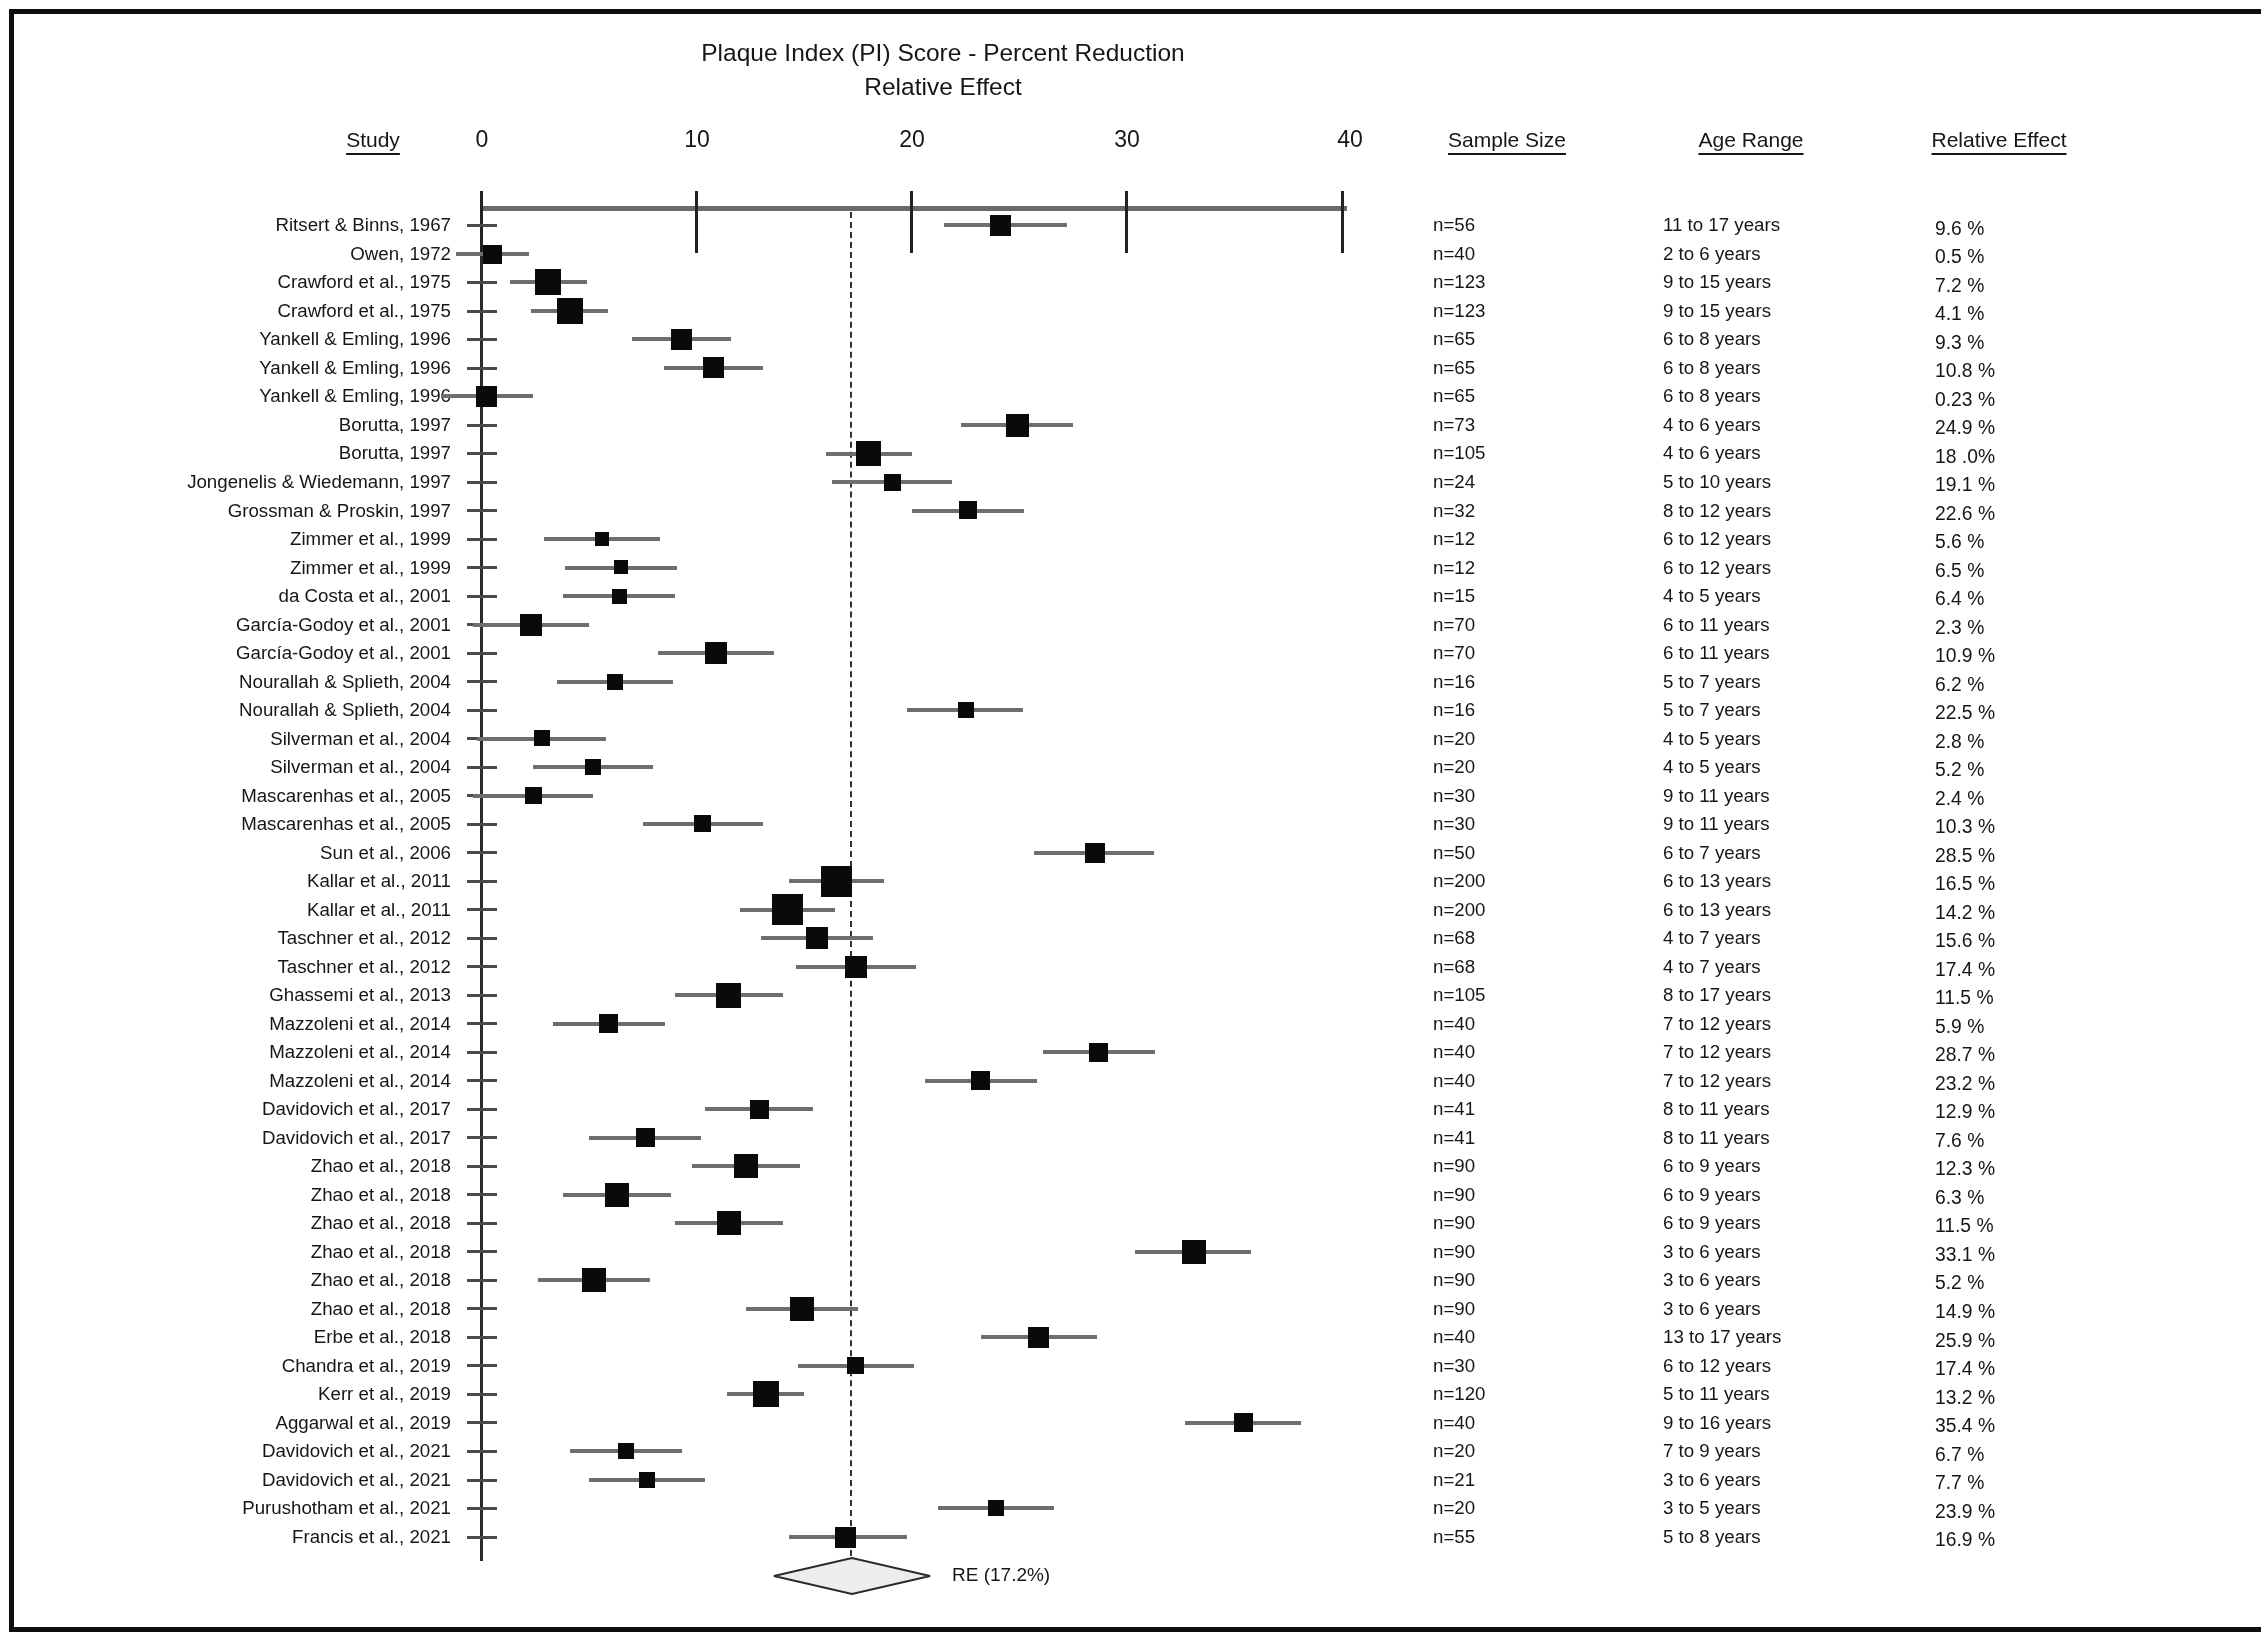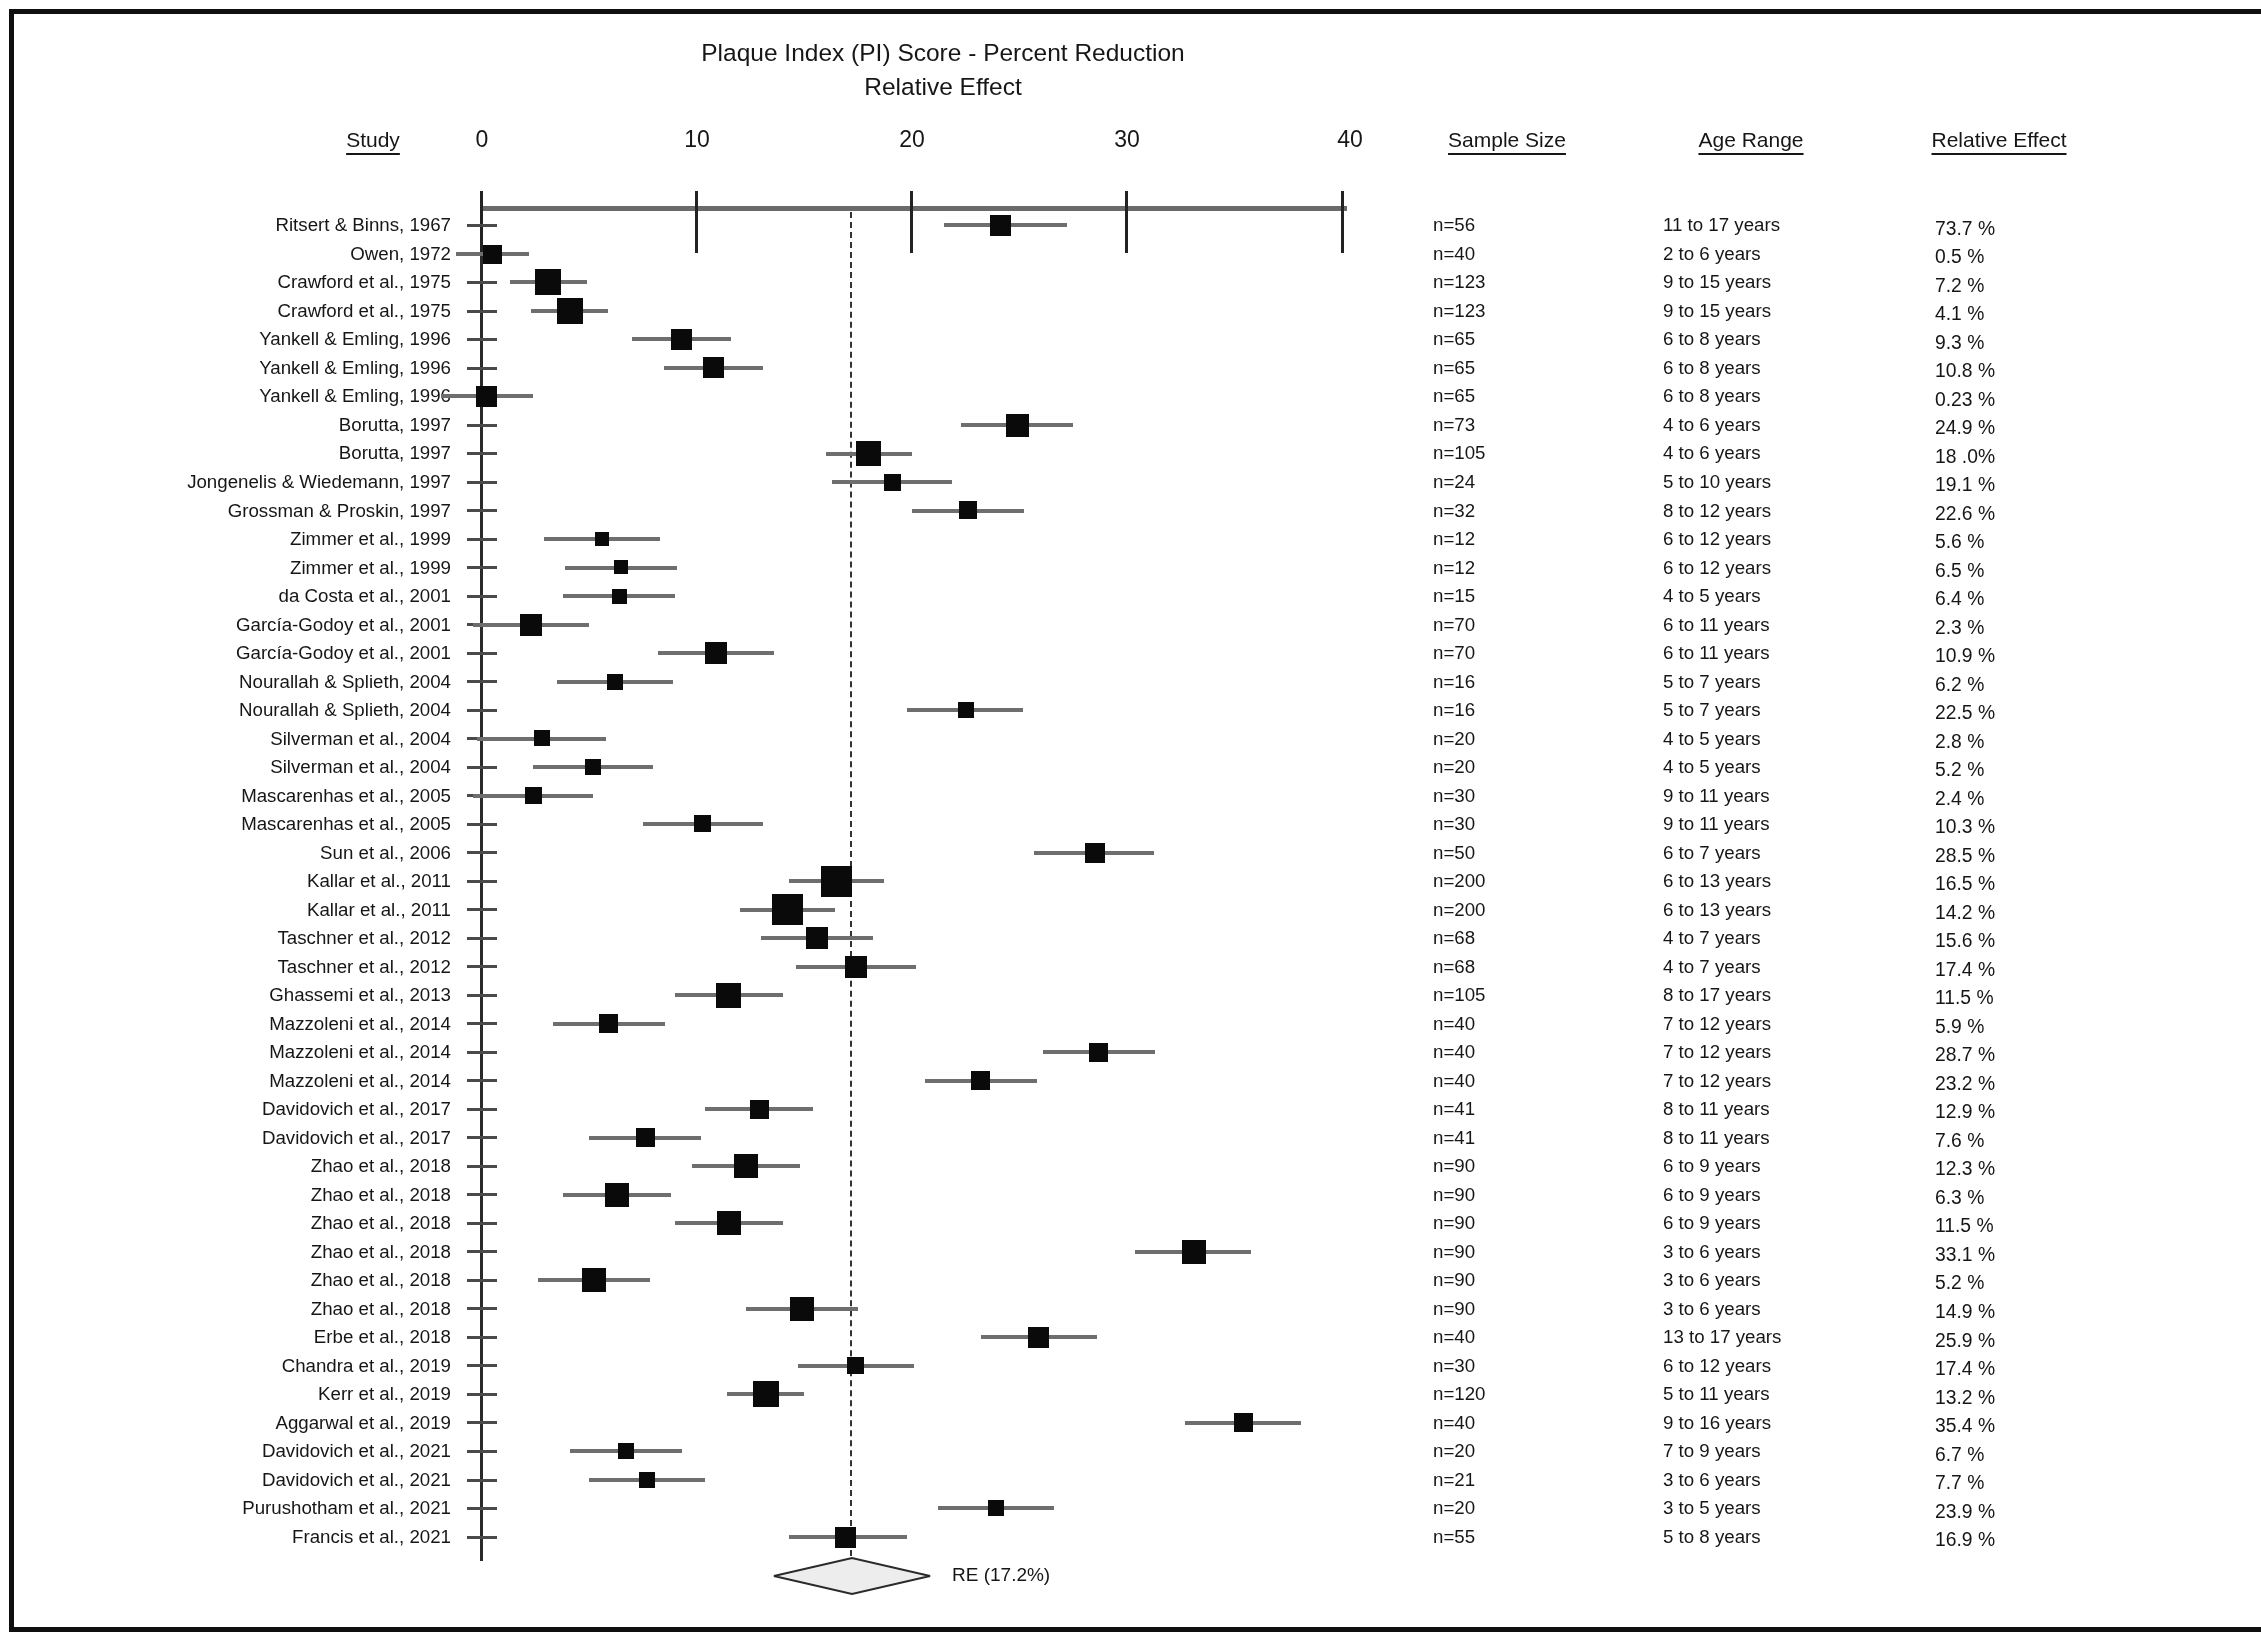--- a/index.html
+++ b/index.html
@@ -49,21 +49,21 @@
       <div class="abs ticklabel" style="left: 1127px;">30</div>
       <div class="abs axtick" style="left: 1341px; top: 191px; height: 62px;"></div>
       <div class="abs ticklabel" style="left: 1350px;">40</div>
       <div class="abs dash" style="left: 850px; top: 212px; height: 1344px;"></div>
       <div class="abs study-label" style="top: 214px;">Ritsert &amp; Binns, 1967</div>
       <div class="abs rowtick" style="left: 467px; width: 30px; top: 224px;"></div>
       <div class="abs ci" style="left: 944px; width: 123px; top: 223px;"></div>
       <div class="abs marker" style="left: 990px; top: 215px; width: 20.6px; height: 20.6px;"></div>
       <div class="abs cell" style="left: 1433px; top: 214px;">n=56</div>
       <div class="abs cell" style="left: 1663px; top: 214px;">11 to 17 years</div>
-      <div class="abs eff" style="left: 1935px; top: 218px;">73.7 %</div>
+      <div class="abs eff" style="left: 1935px; top: 218px;">9.6 %</div>
       <div class="abs study-label" style="top: 243px;">Owen, 1972</div>
       <div class="abs rowtick" style="left: 467px; width: 30px; top: 253px;"></div>
       <div class="abs ci" style="left: 456px; width: 73px; top: 252px;"></div>
       <div class="abs marker" style="left: 483px; top: 245px; width: 18.7px; height: 18.7px;"></div>
       <div class="abs cell" style="left: 1433px; top: 243px;">n=40</div>
       <div class="abs cell" style="left: 1663px; top: 243px;">2 to 6 years</div>
       <div class="abs eff" style="left: 1935px; top: 246px;">0.5 %</div>
       <div class="abs study-label" style="top: 271px;">Crawford et al., 1975</div>
       <div class="abs rowtick" style="left: 467px; width: 30px; top: 281px;"></div>
       <div class="abs ci" style="left: 510px; width: 77px; top: 280px;"></div>

